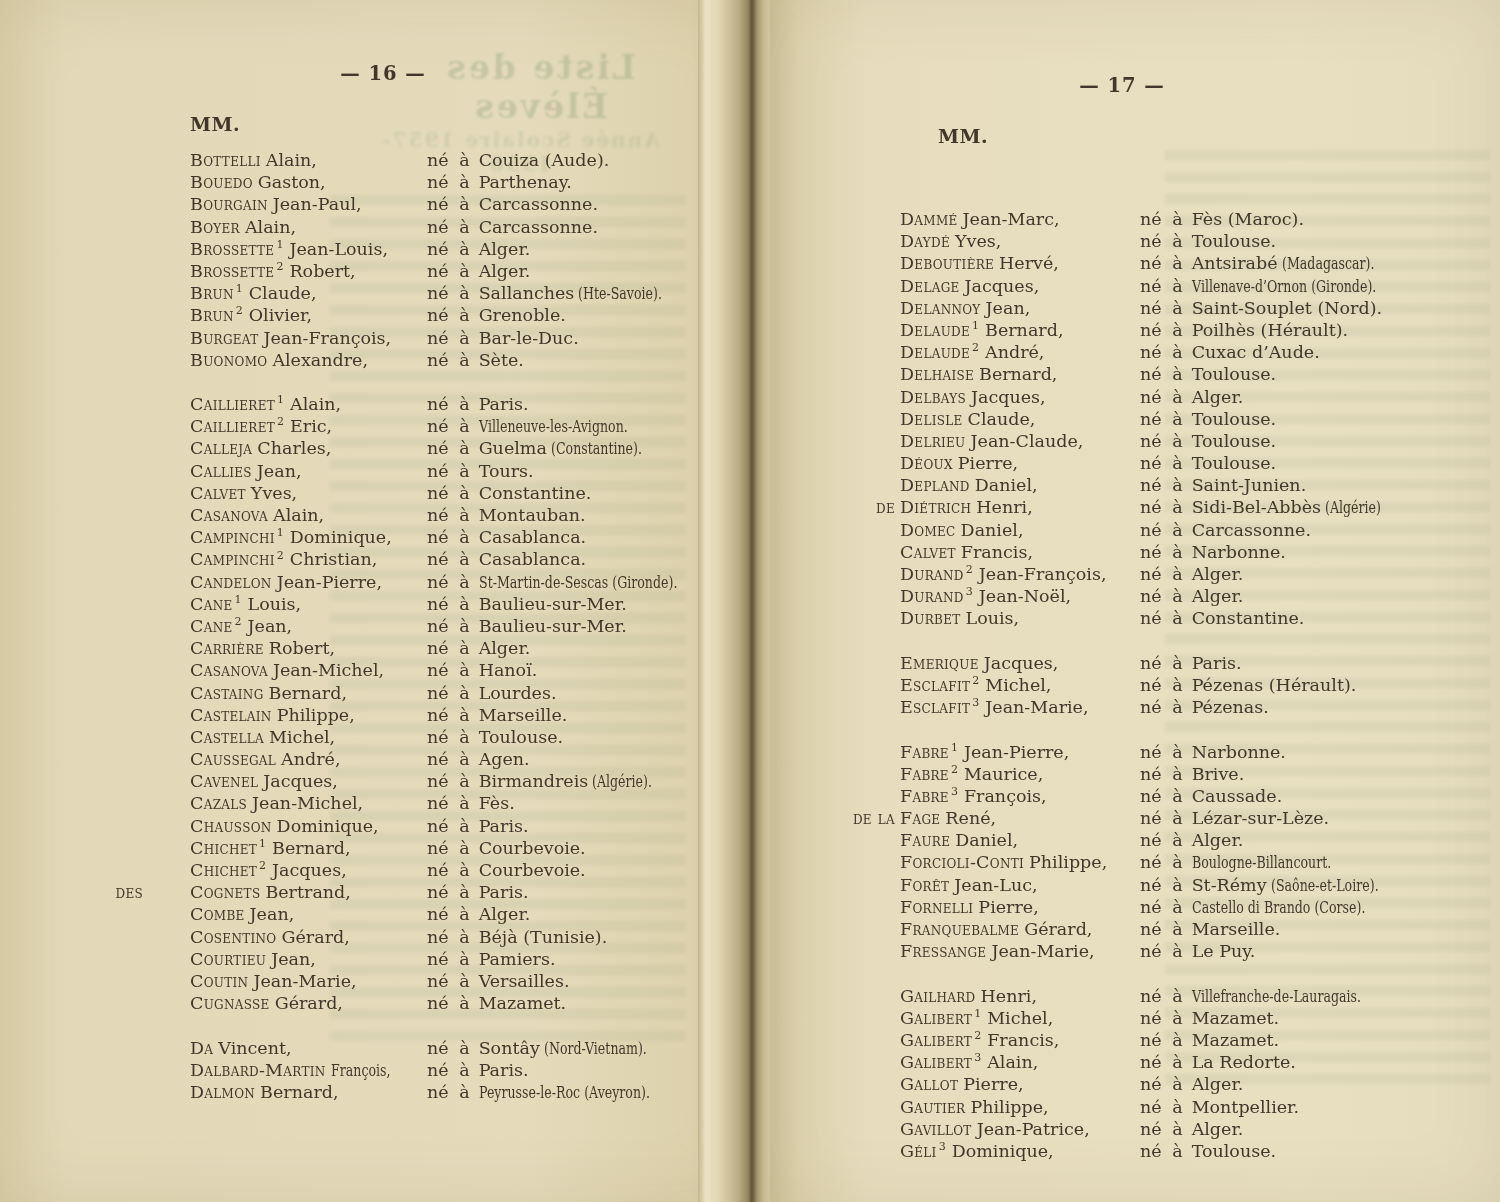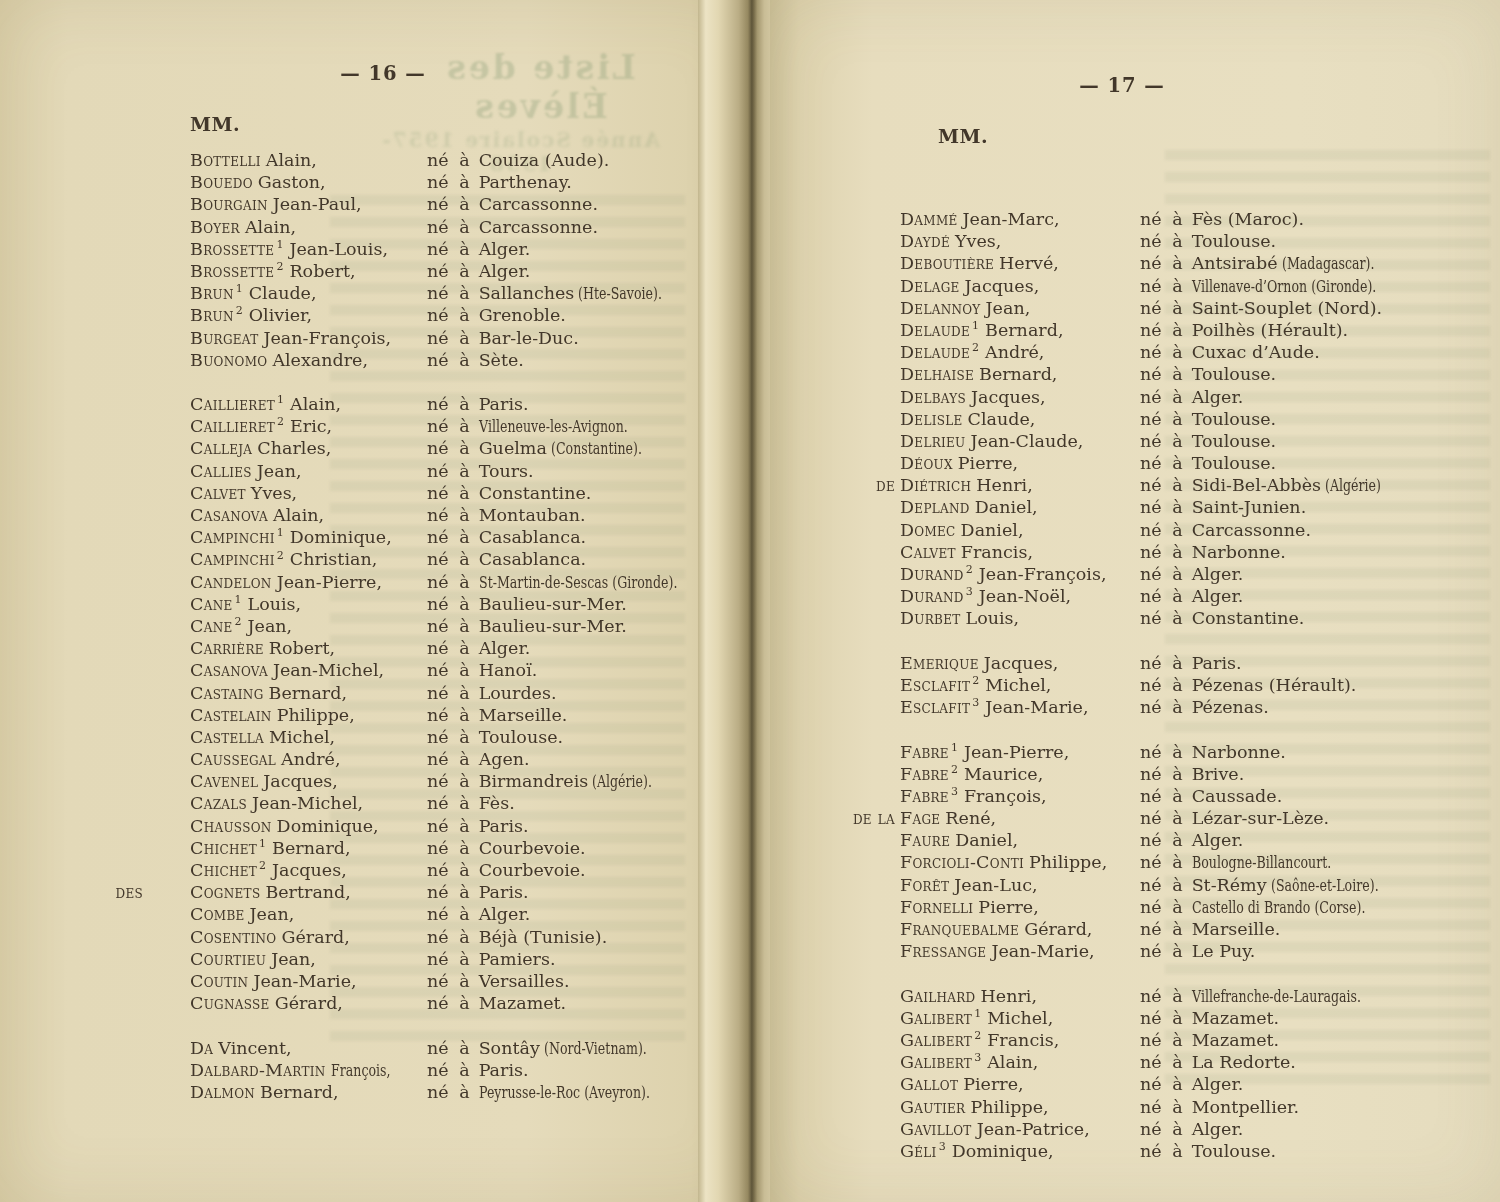--- a/index.html
+++ b/index.html
@@ -358,28 +358,28 @@
         <span class="prefix sc"></span>
         <span class="name"><span class="sc">Delrieu</span><span class="g">Jean-Claude,</span></span>
         <span class="place"><span class="born">né à</span><span class="pm">Toulouse.</span></span>
       </div>
       <div class="row">
         <span class="prefix sc"></span>
         <span class="name"><span class="sc">Déoux</span><span class="g">Pierre,</span></span>
         <span class="place"><span class="born">né à</span><span class="pm">Toulouse.</span></span>
       </div>
       <div class="row">
+        <span class="prefix sc"></span>
+        <span class="name"><span class="sc">Depland</span><span class="g">Daniel,</span></span>
+        <span class="place"><span class="born">né à</span><span class="pm">Saint-Junien.</span></span>
+      </div>
+      <div class="row">
         <span class="prefix sc">de</span>
         <span class="name"><span class="sc">Diétrich</span><span class="g">Henri,</span></span>
         <span class="place"><span class="born">né à</span><span class="pm">Sidi-Bel-Abbès</span><span class="ps cond">(Algérie)</span></span>
-      </div>
-      <div class="row">
-        <span class="prefix sc"></span>
-        <span class="name"><span class="sc">Depland</span><span class="g">Daniel,</span></span>
-        <span class="place"><span class="born">né à</span><span class="pm">Saint-Junien.</span></span>
       </div>
       <div class="row">
         <span class="prefix sc"></span>
         <span class="name"><span class="sc">Domec</span><span class="g">Daniel,</span></span>
         <span class="place"><span class="born">né à</span><span class="pm">Carcassonne.</span></span>
       </div>
       <div class="row">
         <span class="prefix sc"></span>
         <span class="name"><span class="sc">Calvet</span><span class="g">Francis,</span></span>
         <span class="place"><span class="born">né à</span><span class="pm">Narbonne.</span></span>

